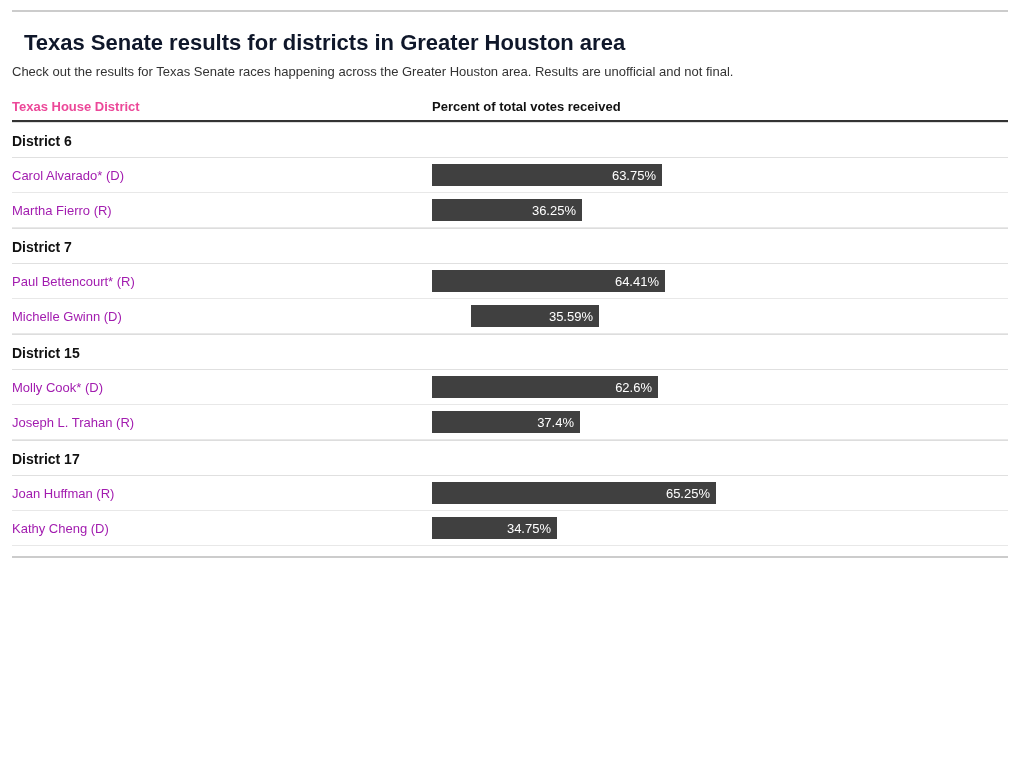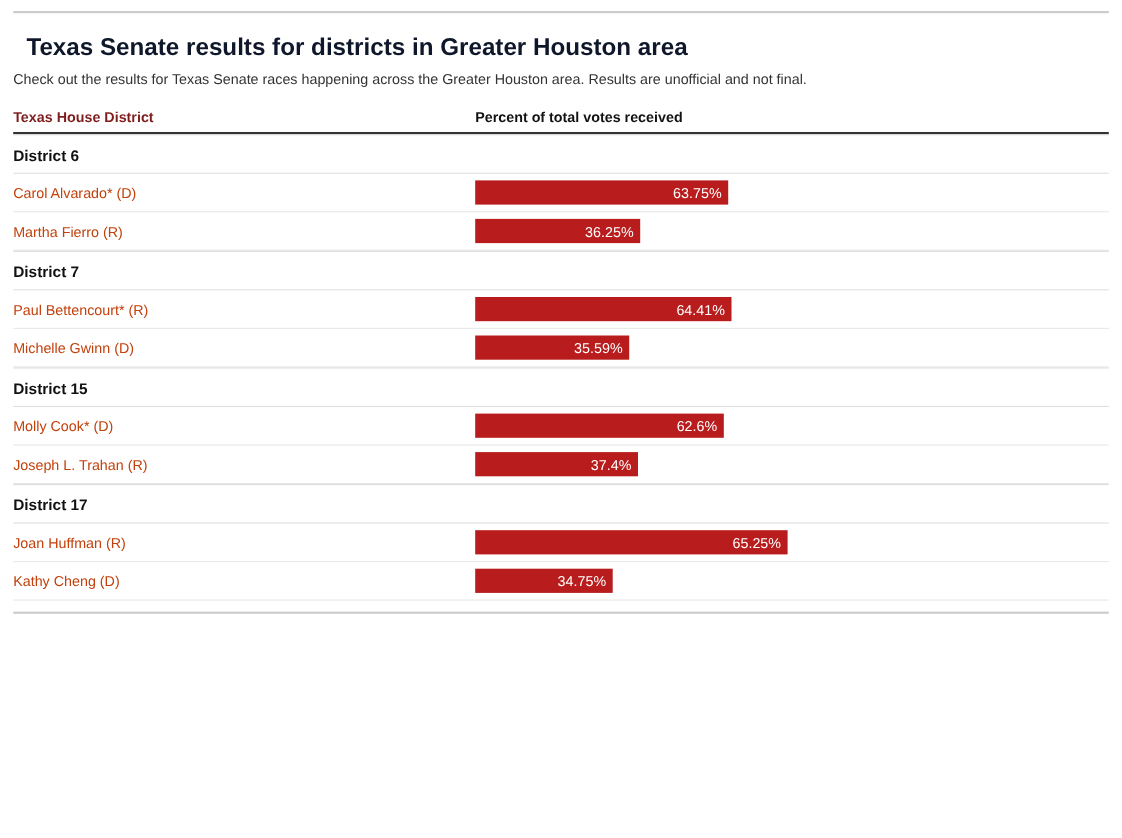--- a/index.html
+++ b/index.html
@@ -35,21 +35,21 @@
       display: flex;
       border-bottom: 2px solid #333;
       padding-bottom: 6px;
       margin-bottom: 0;
     }
     .col-district {
       width: 420px;
       min-width: 420px;
       font-weight: bold;
       font-size: 13px;
-      color: #7f1d1d;
+      color: #ec4899;
     }
     .col-percent {
       flex: 1;
       font-weight: bold;
       font-size: 13px;
       color: #111;
     }
     .district-section {
       border-top: 1px solid #ddd;
     }
@@ -68,35 +68,35 @@
     .candidate-row {
       display: flex;
       align-items: center;
       padding: 6px 0;
       border-bottom: 1px solid #e8e8e8;
     }
     .candidate-name {
       width: 420px;
       min-width: 420px;
       font-size: 13px;
-      color: #c2410c;
+      color: #a21caf;
     }
     .bar-cell {
       flex: 1;
       display: flex;
       align-items: center;
     }
     .bar-container {
       display: flex;
       align-items: center;
       position: relative;
     }
     .bar {
       height: 22px;
-      background-color: #b91c1c;
+      background-color: #404040;
       display: flex;
       align-items: center;
       justify-content: flex-end;
       padding-right: 6px;
       padding-left: 24px;
     }
     .bar-label {
       font-size: 13px;
       color: #fff;
       font-weight: normal;
@@ -165,21 +165,21 @@
               <div class="bar" style="width: 233px;">
                 <span class="bar-label">64.41%</span>
               </div>
             </div>
           </div>
         </div>
         <div class="candidate-row">
           <div class="candidate-name">Michelle Gwinn (D)</div>
           <div class="bar-cell">
             <div class="bar-container">
-              <div class="bar" style="width: 140px;">
+              <div class="bar" style="width: 128px; margin-left: 39px;">
                 <span class="bar-label">35.59%</span>
               </div>
             </div>
           </div>
         </div>
       </div>
       <div class="district-section">
         <div class="district-header-row">
           <div class="district-name">District 15</div>
         </div>

